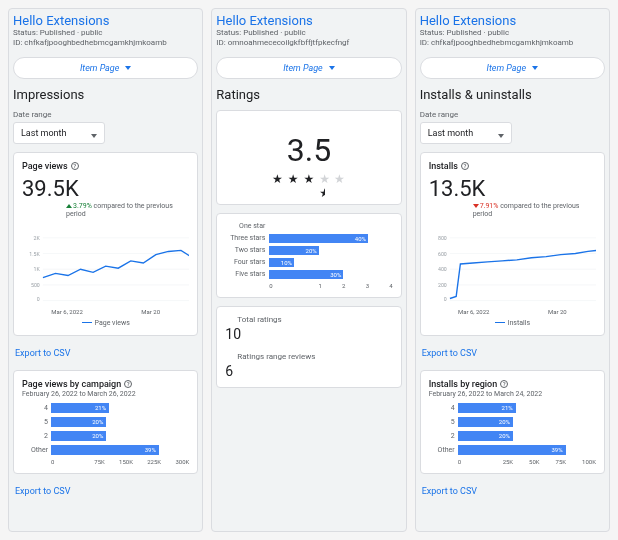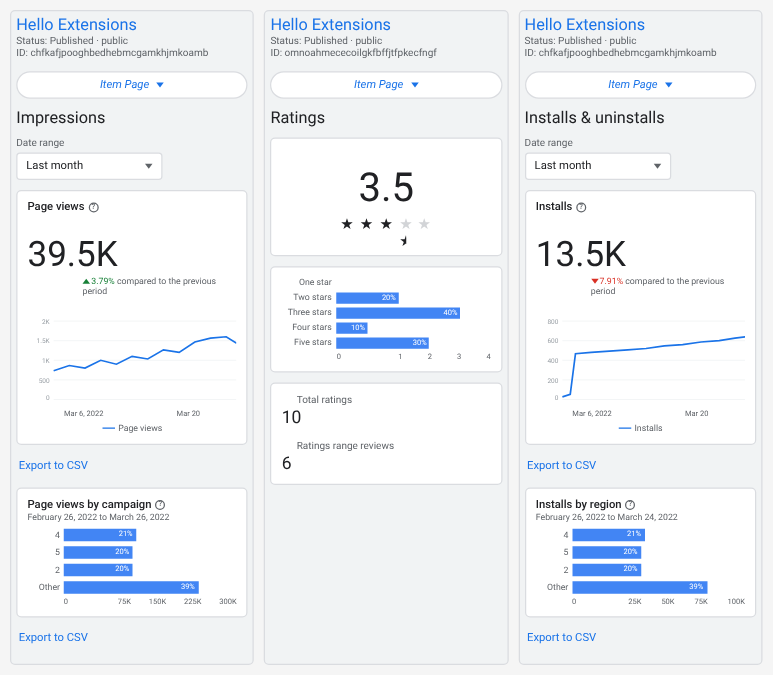--- a/index.html
+++ b/index.html
@@ -50,37 +50,37 @@
     border-top: 4px solid #1a73e8;
   }
   .section-title { font-size: 13px; font-weight: 400; color: #202124; }
   .range-lbl { font-size: 8px; color: #5f6368; margin-bottom: 3px; }
   .select {
     background: #fff;
     border: 1px solid #dadce0;
     border-radius: 3px;
     padding: 5px 7px;
     font-size: 9px;
-    width: 117px;
+    width: 92px;
     display: flex;
     justify-content: space-between;
-    align-items: center;
+    align-items: flex-end;
     cursor: pointer;
   }
   .select .tri {
     width: 0; height: 0;
     border-left: 3px solid transparent;
     border-right: 3px solid transparent;
     border-top: 4px solid #5f6368;
   }
   .card { background: #fff; border: 1px solid #dadce0; border-radius: 4px; padding: 8px; }
   .card-title { font-size: 9px; font-weight: 500; color: #202124; display: flex; align-items: center; gap: 3px; }
   .card-sub { font-size: 7px; color: #5f6368; margin-top: 1px; }
   .help { width: 8px; height: 8px; border: 0.7px solid #5f6368; border-radius: 50%; font-size: 6px; color: #5f6368; display: inline-flex; align-items: center; justify-content: center; }
-  .big { font-size: 28px; font-weight: 400; margin-top: 16px; }
+  .big { font-size: 22px; font-weight: 400; margin-top: 5px; }
   .delta { font-size: 7px; color: #5f6368; margin-top: 1px; margin-left: 44px; }
   .delta .up { color: #188038; }
   .delta .down { color: #d93025; }
   .delta .tri-up { display: inline-block; width: 0; height: 0; border-left: 3px solid transparent; border-right: 3px solid transparent; border-bottom: 4px solid #188038; margin-right: 1px; vertical-align: middle; }
   .delta .tri-down { display: inline-block; width: 0; height: 0; border-left: 3px solid transparent; border-right: 3px solid transparent; border-top: 4px solid #d93025; margin-right: 1px; vertical-align: middle; }
   svg.linechart { width: 100%; height: 80px; margin-top: 6px; }
   .axis-lbls { display: flex; justify-content: space-around; font-size: 6px; color: #5f6368; margin-top: 2px; }
   .legend { font-size: 7px; color: #5f6368; text-align: center; margin-top: 4px; }
   .legend .dash { display: inline-block; width: 10px; border-top: 1.5px solid #1a73e8; vertical-align: middle; margin-right: 3px; }
   .export { color: #1a73e8; font-size: 9px; cursor: pointer; padding: 4px 2px; }
@@ -223,32 +223,32 @@
     <div class="rating-big">3.5</div>
     <div class="stars">★ ★ ★ <span style="position:relative;display:inline-block;width:0.9em;"><span class="empty">★</span><span style="position:absolute;left:0;width:50%;overflow:hidden;">★</span></span> <span class="empty">★</span></div>
   </div>
   <div class="card">
     <div>
         <div class="rating-dist-row">
           <div class="rating-dist-lbl">One star</div>
           <div class="rating-dist-track"></div>
         </div>
         <div class="rating-dist-row">
+          <div class="rating-dist-lbl">Three stars</div>
+          <div class="rating-dist-track">
+            <div class="rating-dist-fill" style="width:80%">
+              <span class="rating-dist-val">40%</span>
+            </div>
+          </div>
+        </div>
+        <div class="rating-dist-row">
           <div class="rating-dist-lbl">Two stars</div>
           <div class="rating-dist-track">
             <div class="rating-dist-fill" style="width:40%">
               <span class="rating-dist-val">20%</span>
-            </div>
-          </div>
-        </div>
-        <div class="rating-dist-row">
-          <div class="rating-dist-lbl">Three stars</div>
-          <div class="rating-dist-track">
-            <div class="rating-dist-fill" style="width:80%">
-              <span class="rating-dist-val">40%</span>
             </div>
           </div>
         </div>
         <div class="rating-dist-row">
           <div class="rating-dist-lbl">Four stars</div>
           <div class="rating-dist-track">
             <div class="rating-dist-fill" style="width:20%">
               <span class="rating-dist-val">10%</span>
             </div>
           </div>

